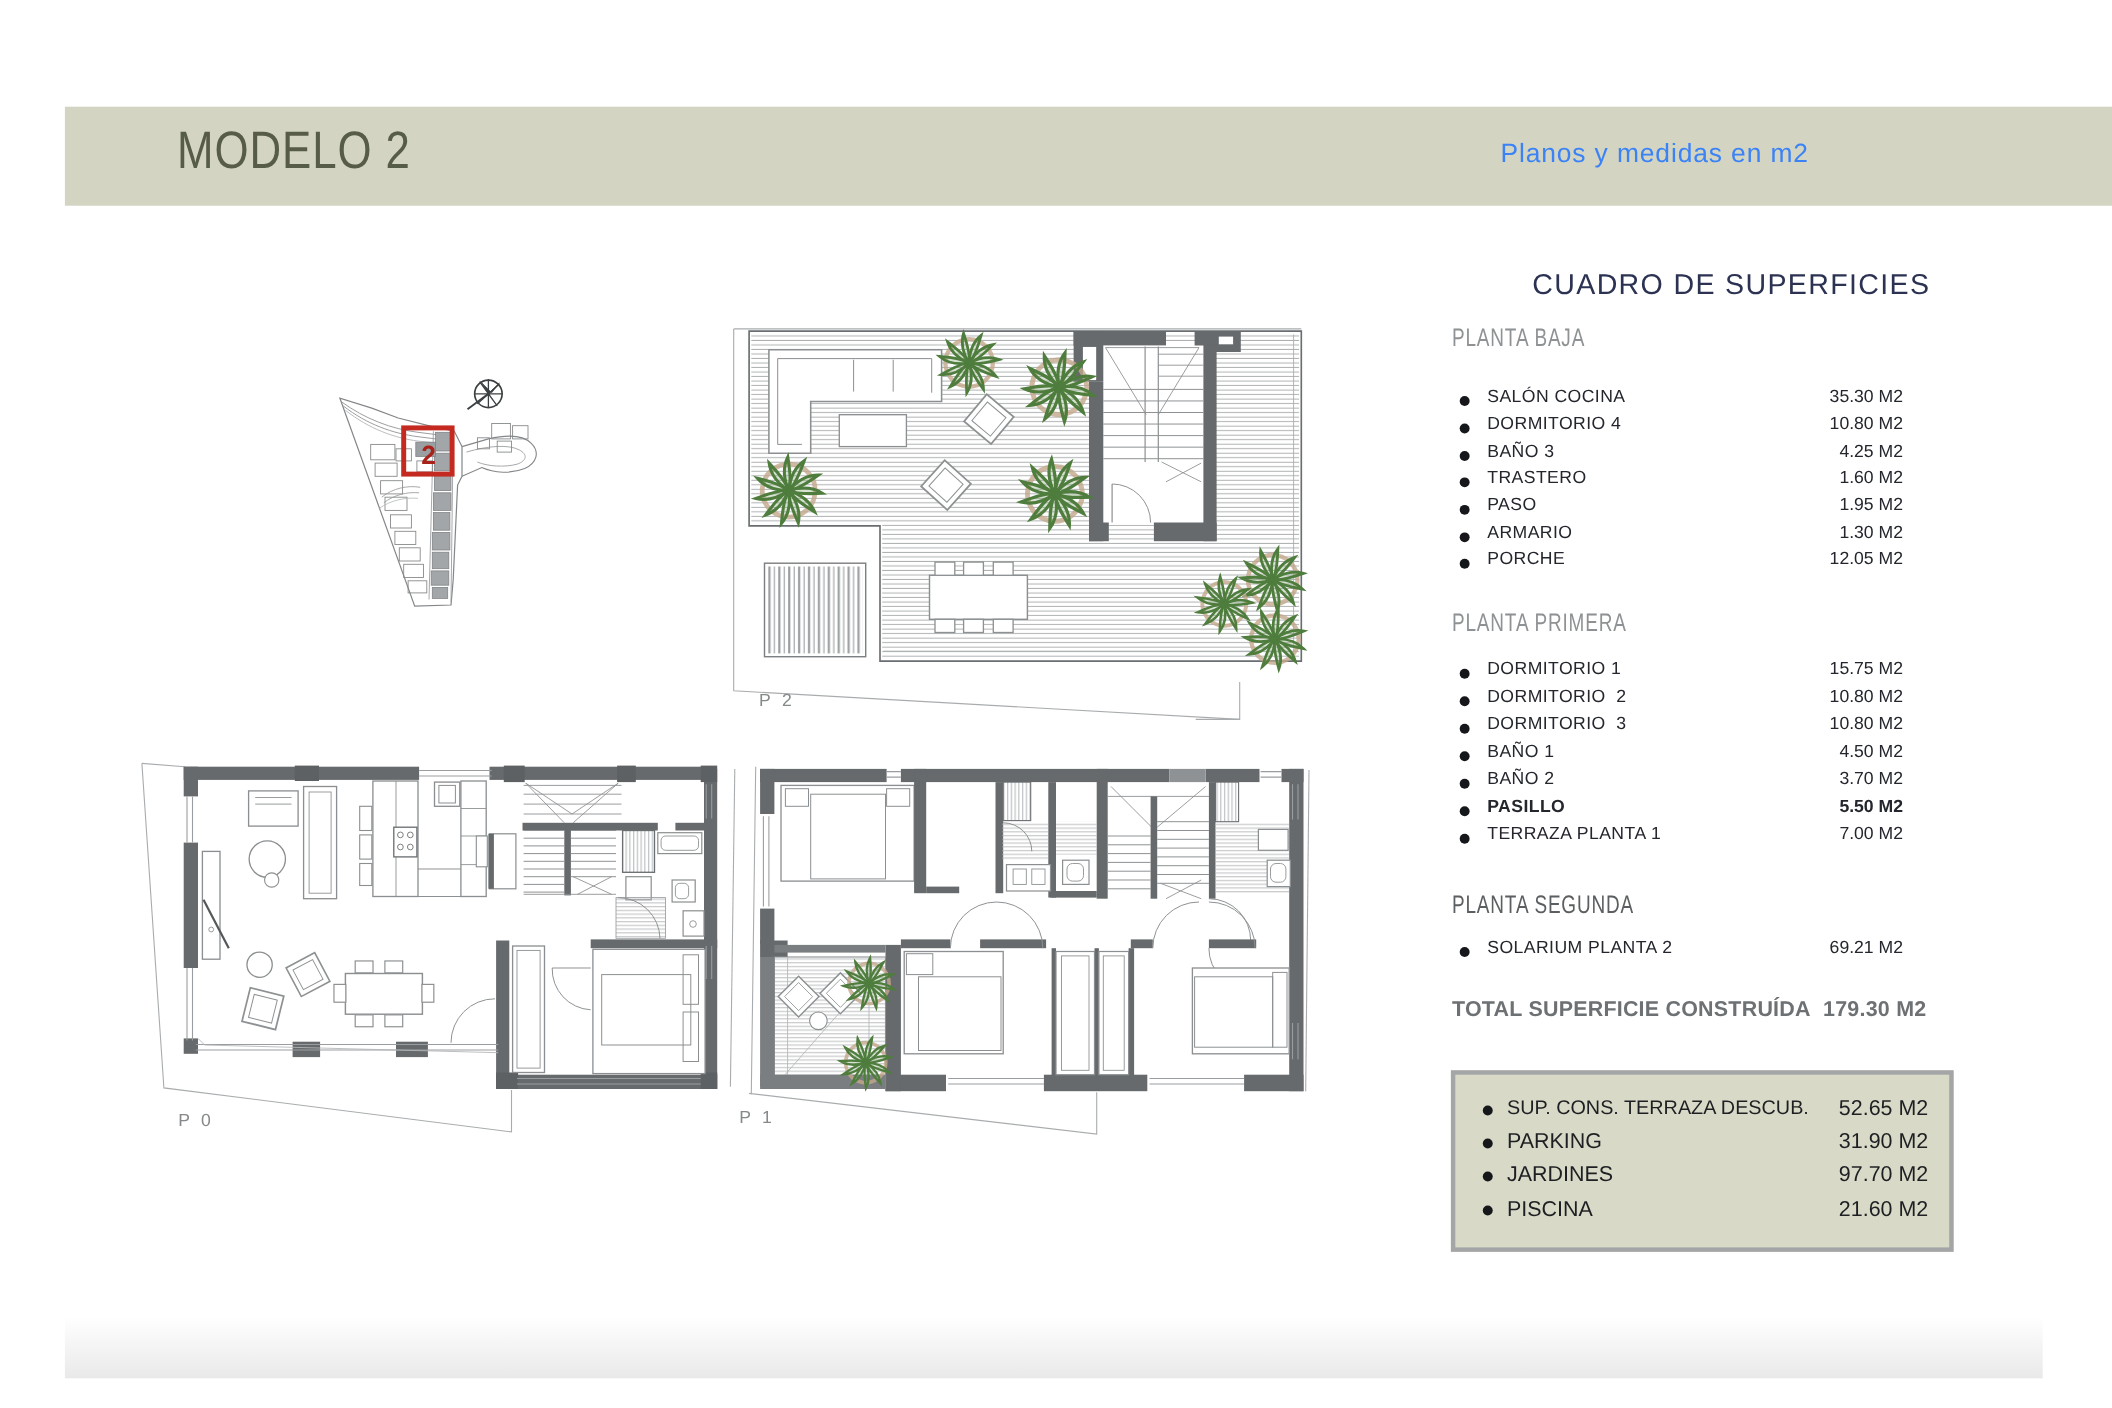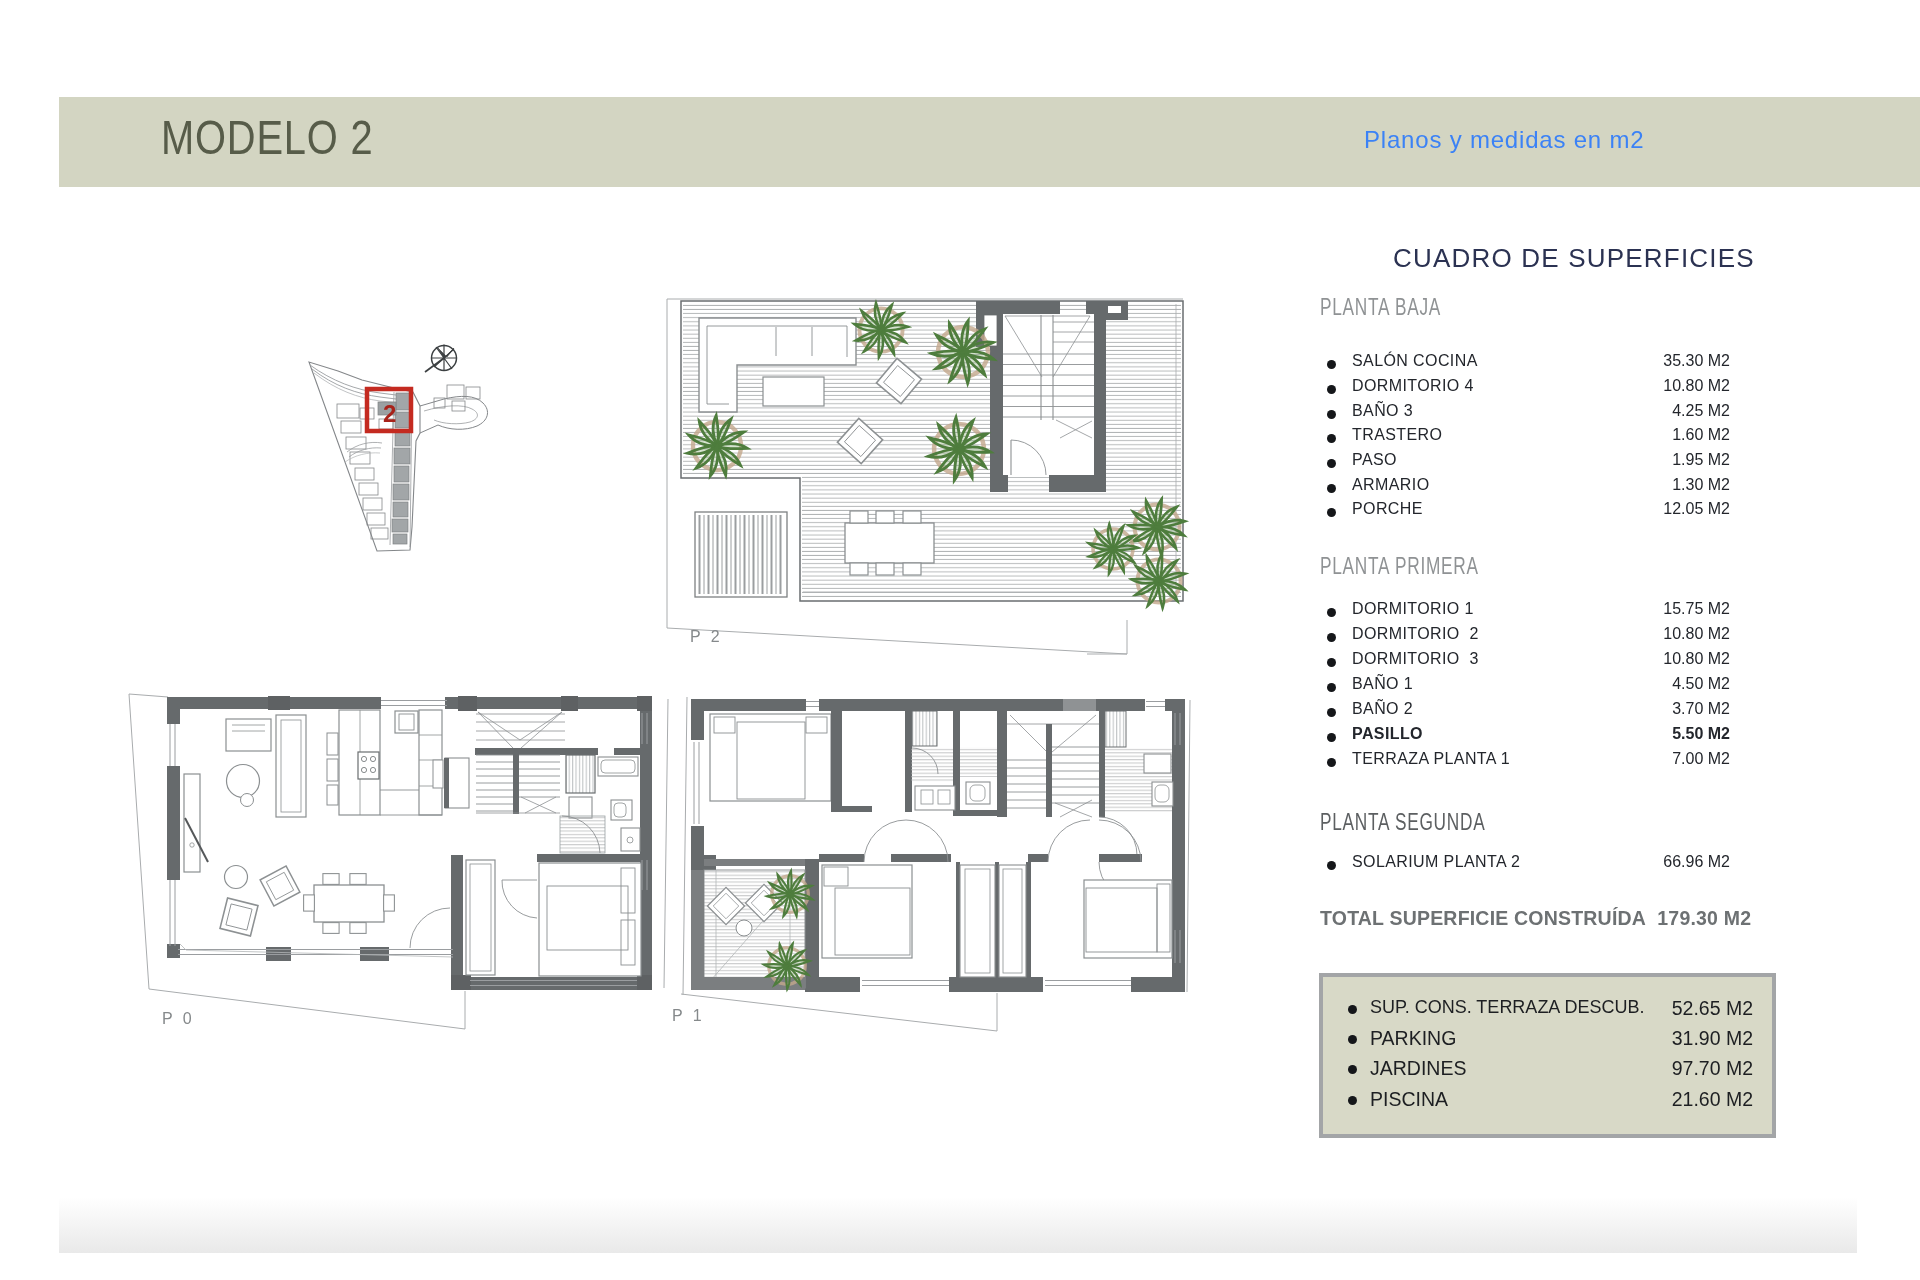--- a/index.html
+++ b/index.html
@@ -102,21 +102,21 @@
       <span class="b"></span>
       <span class="l">TERRAZA PLANTA 1</span>
       <span class="v">7.00 M2</span>
     </div>
 
   <div class="sect" style="top:809px;color:#5c5f61;">PLANTA SEGUNDA</div>
 
   <div class="row" style="top:853px;">
       <span class="b"></span>
       <span class="l">SOLARIUM PLANTA 2</span>
-      <span class="v">66.96 M2</span>
+      <span class="v">69.21 M2</span>
     </div>
 
   <div style="position:absolute;left:1320px;top:907px;font-size:19.5px;font-weight:bold;color:#6d7173;letter-spacing:0.2px;white-space:nowrap;">TOTAL SUPERFICIE CONSTRUÍDA&nbsp; 179.30 M2</div>
 
   <div style="position:absolute;left:1319px;top:973px;width:457px;height:165px;background:#d8d9c7;border:4px solid #a3a5a7;box-sizing:border-box;"></div>
   <div class="brow" style="top:997px;">
       <span class="b"></span>
       <span class="l" style="font-size:18px;">SUP. CONS. TERRAZA DESCUB.</span>
       <span class="v">52.65 M2</span>
     </div>

